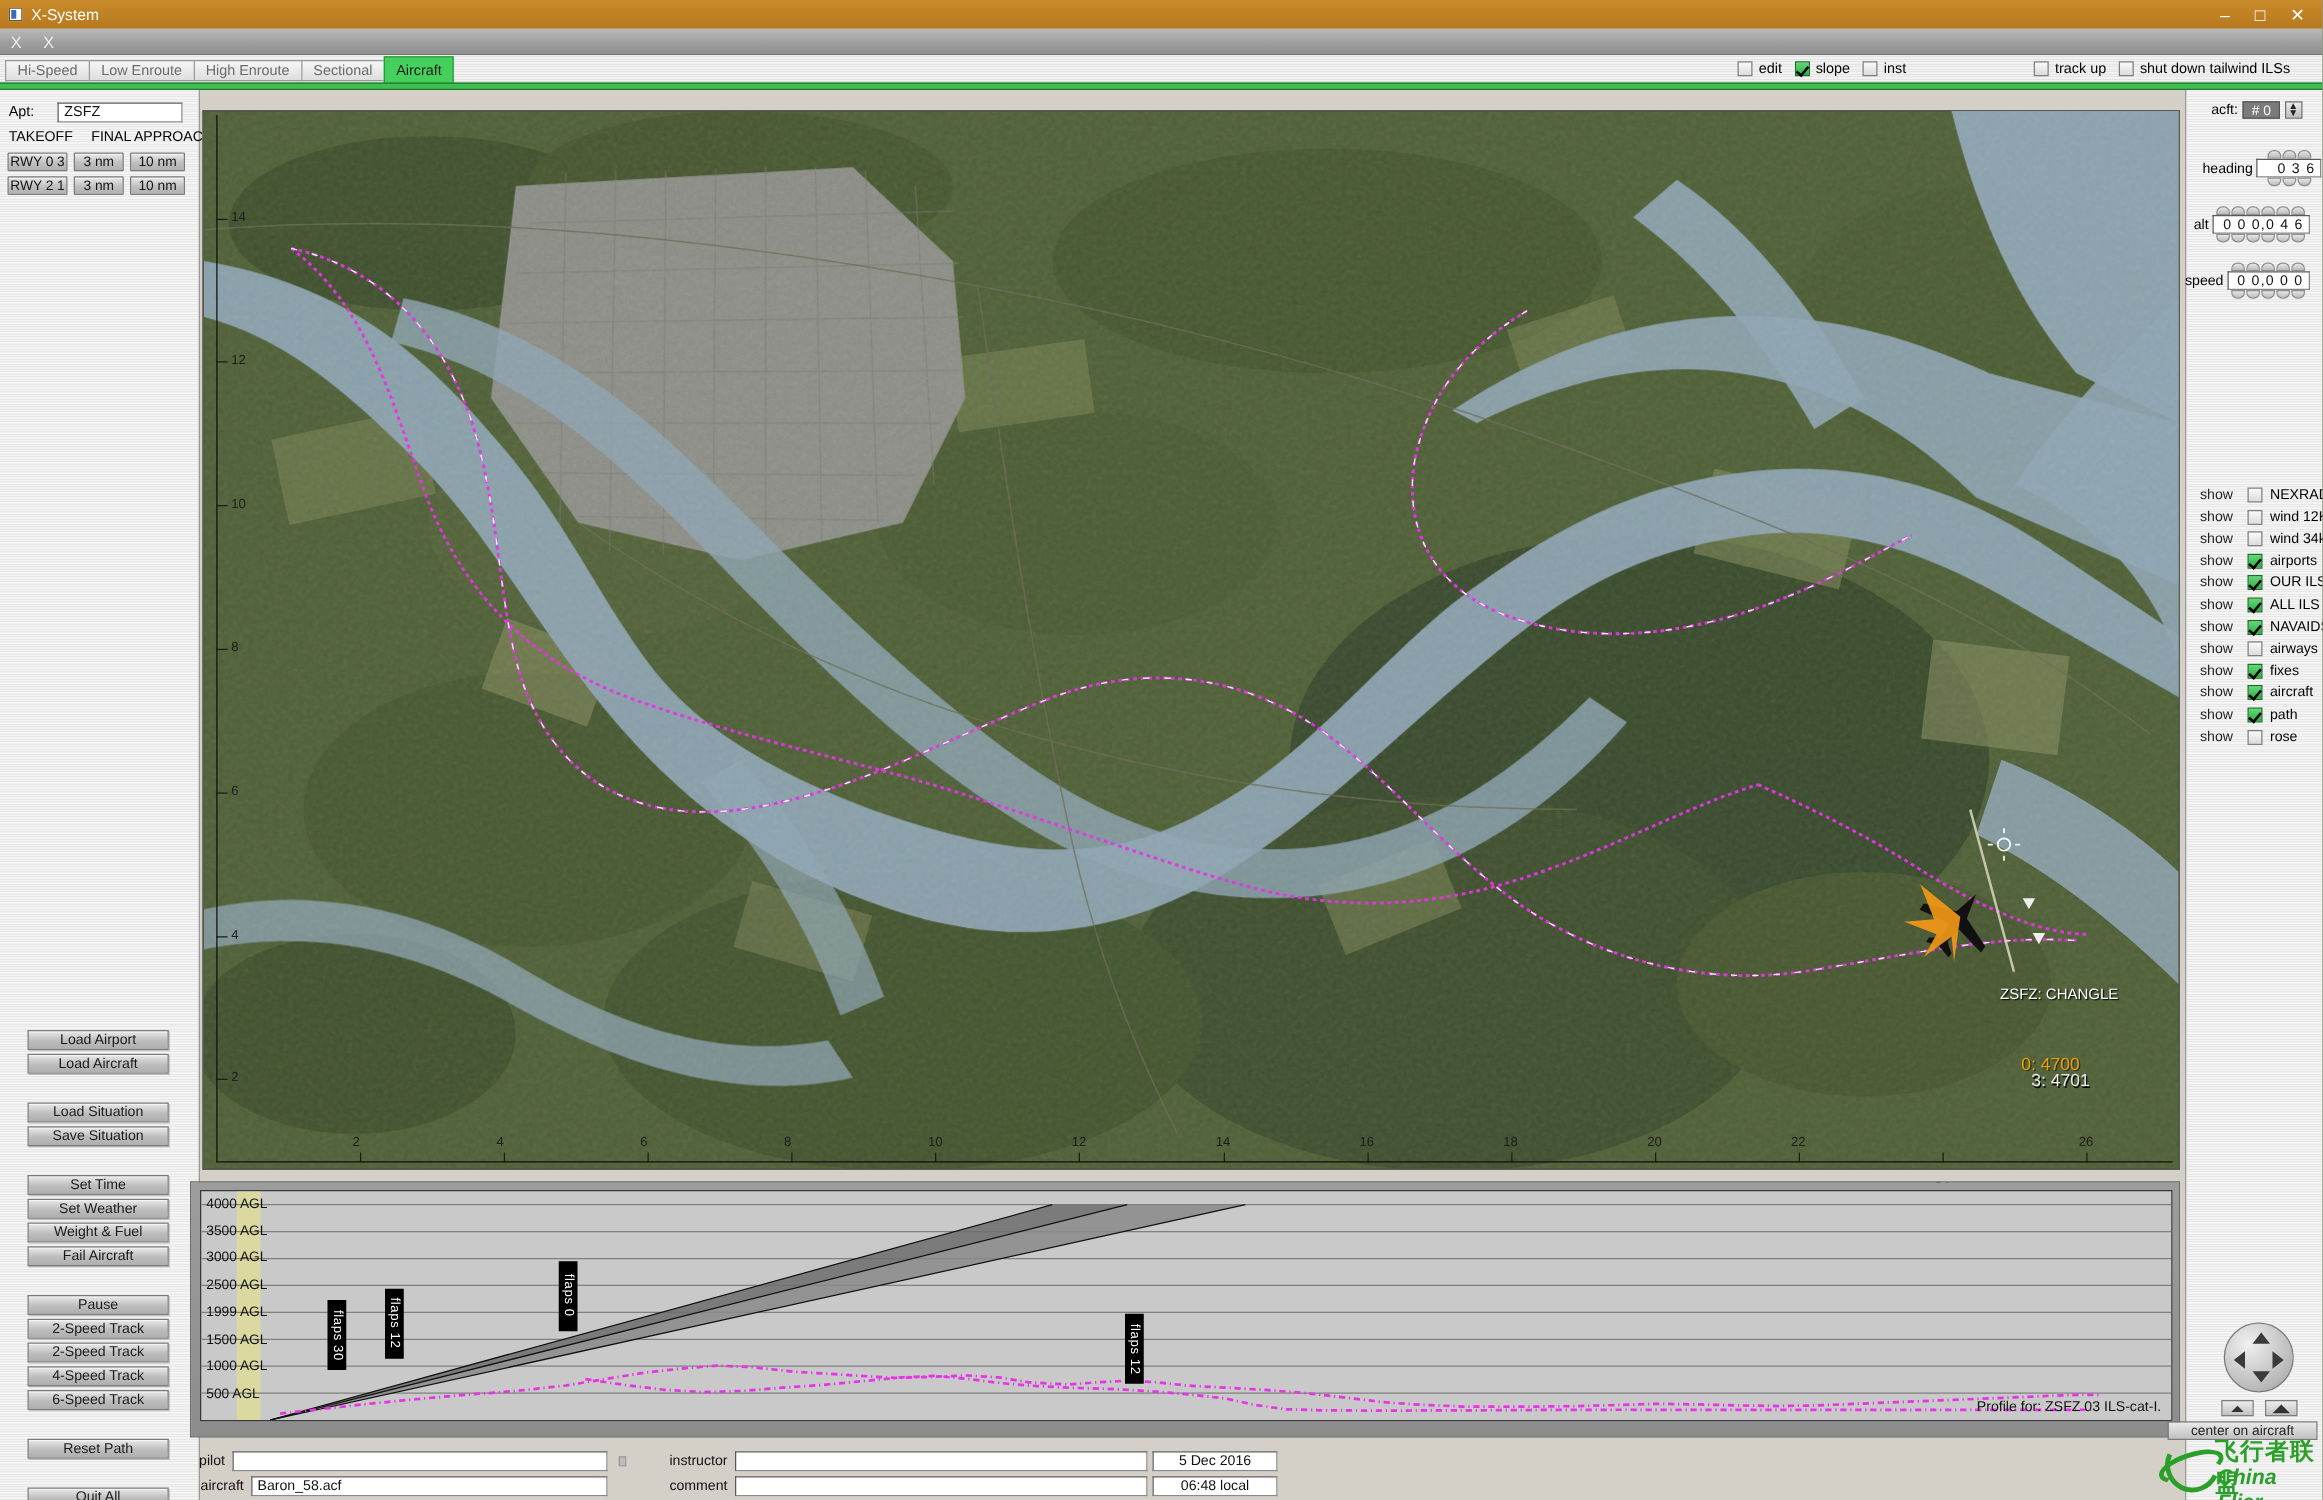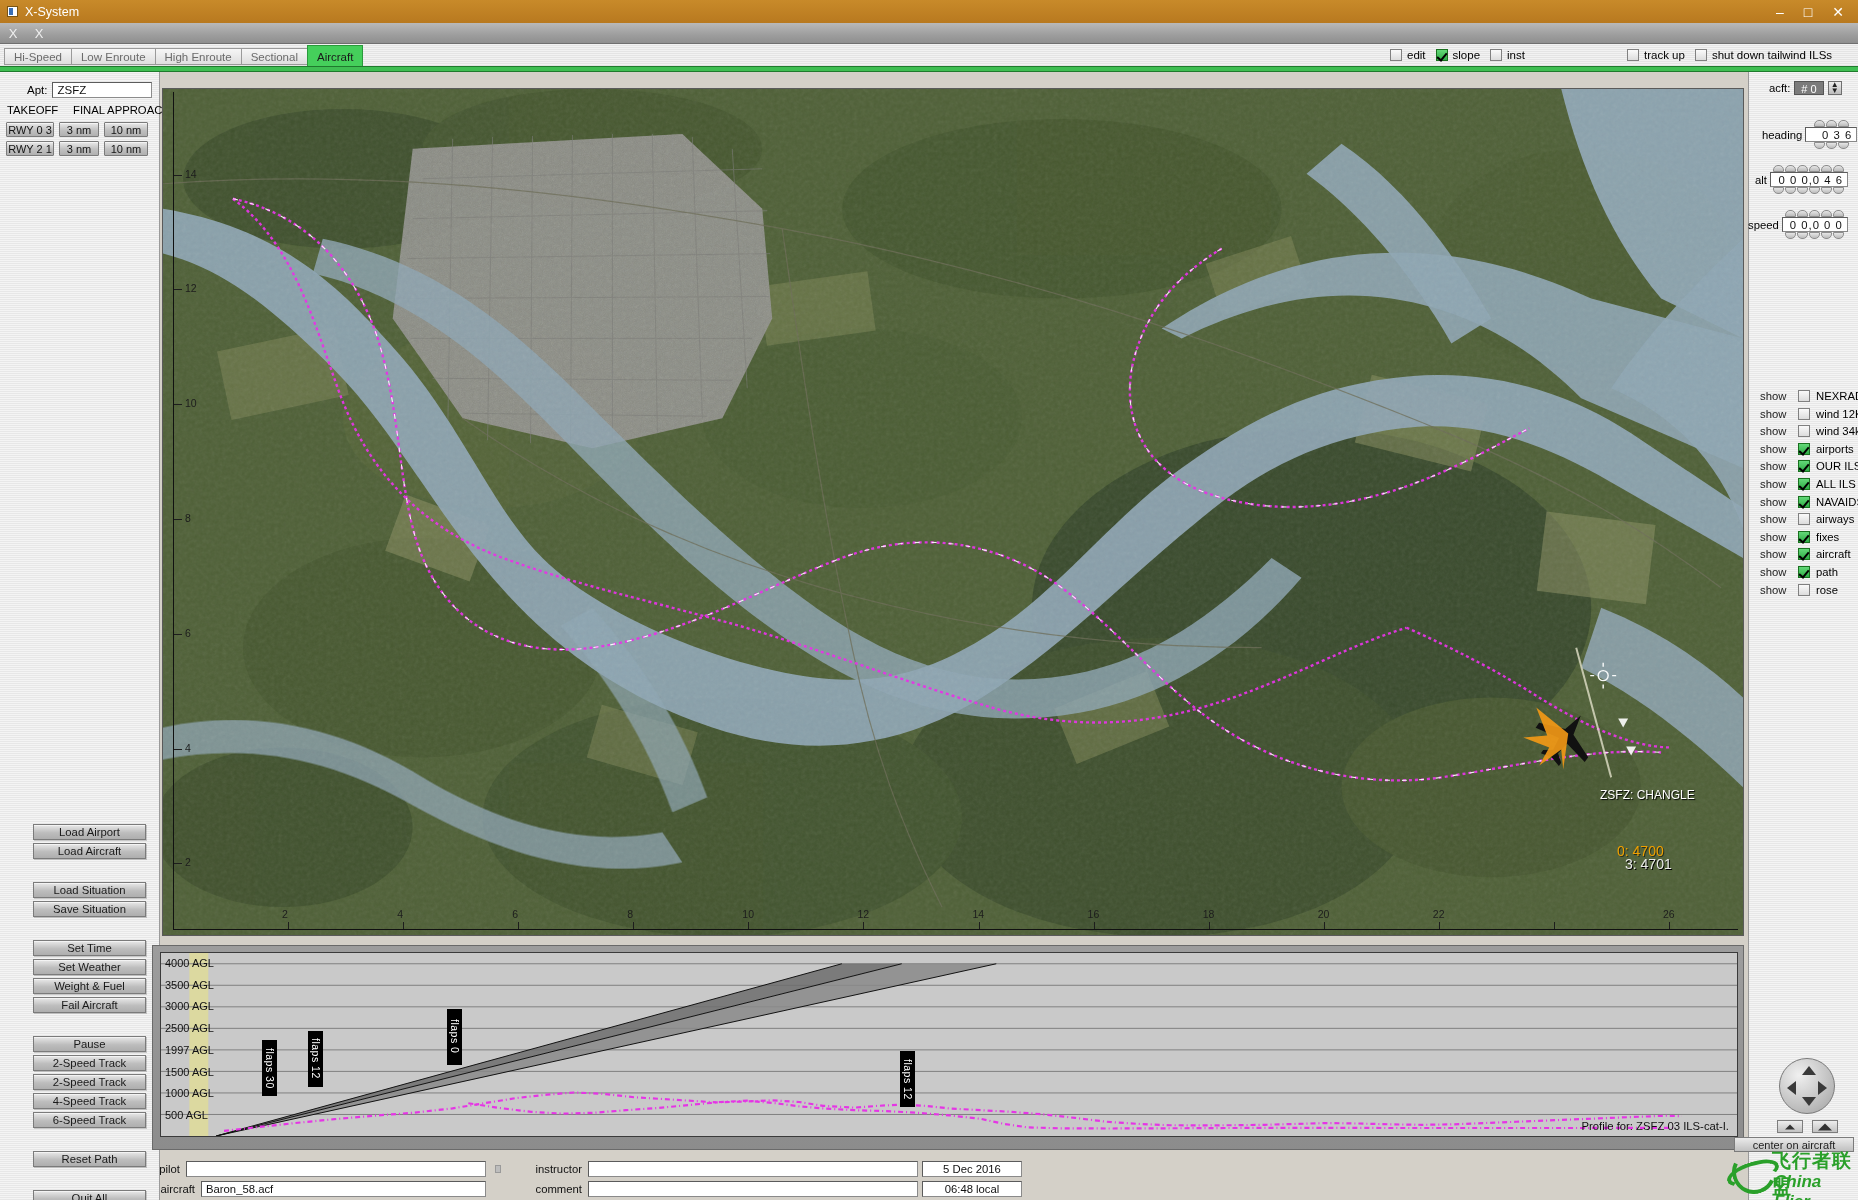--- a/index.html
+++ b/index.html
@@ -78,21 +78,21 @@
     border:solid #000; border-width:0 2px 2px 0; transform:rotate(40deg);
   }
   .cklab{display:flex;align-items:center;gap:5px;}
 
   
   .leftpanel{
     position:absolute;left:0;top:72px;width:160px;height:1128px;
     background:repeating-linear-gradient(#f4f4f4,#f4f4f4 1px,#e7e7e7 1px,#e7e7e7 2px);
     border-right:1px solid #9a9a9a;
   }
-  .apt-row{position:absolute;left:7px;top:82px;display:flex;align-items:center;gap:5px;margin-left:20px;}
+  .apt-row{position:absolute;left:7px;top:82px;display:flex;align-items:center;gap:19px;}
   .apt-row .lbl{font-size:11.5px;}
   .txtin{
     background:#fff;border:1px solid #8c8c8c;border-top-color:#5c5c5c;border-left-color:#5c5c5c;
     height:16px;line-height:15px;font-size:11.5px;padding:0 4px;color:#111;
   }
   .hdrs{position:absolute;left:7px;top:104px;font-size:11.3px;display:flex;gap:8px;}
   .hdrs .t{width:58px;}
   .btnrow{position:absolute;left:6px;display:flex;gap:5px;}
   .gbtn{
     background:linear-gradient(#eaeaea,#c0c0c0 55%,#b0b0b0);
@@ -102,21 +102,20 @@
     white-space:nowrap;
   }
   .gbtn.w1{width:48px;}
   .gbtn.w2{width:40px;}
   .gbtn.w3{width:44px;}
   .sidebtn{
     position:absolute;left:22px;width:113px;height:16px;line-height:15px;
     background:linear-gradient(#e9e9e9,#bdbdbd 55%,#aeaeae);
     border:1px solid #7b7b7b;font-size:11.3px;text-align:center;color:#1a1a1a;
     box-shadow:inset 0 1px 0 #ffffff88, 1px 1px 0 #0000002e;
-    margin-left:11px;
   }
 
   
   .rightpanel{
     position:absolute;left:1748px;top:72px;width:110px;height:1128px;
     background:repeating-linear-gradient(#f4f4f4,#f4f4f4 1px,#e7e7e7 1px,#e7e7e7 2px);
     border-left:1px solid #9a9a9a;
   }
   .acft-row{position:absolute;left:1769px;top:81px;display:flex;align-items:center;gap:4px;font-size:11.3px;}
   .acft-val{
@@ -634,21 +633,21 @@
         <line x1="55.230000000000004" y1="185" x2="741.66" y2="10.882352941176464" stroke="#111" stroke-width="1"></line>
         <line x1="55.230000000000004" y1="185" x2="836.34" y2="10.882352941176464" stroke="#111" stroke-width="1"></line>
         <path d="M63.1,179.8 L94.7,176.3 L134.1,171.9 L173.6,168.0 L213.0,164.5 L252.5,161.5 L291.9,157.1 L323.5,151.9 L355.1,146.7 L386.6,143.2 L413.4,141.0 L441.8,142.3 L473.4,145.8 L501.8,147.6 L528.6,149.3 L555.5,151.0 L583.9,150.2 L612.3,148.9 L639.1,150.6 L662.8,154.5 L694.3,156.3 L718.0,154.5 L741.7,153.2 L765.3,154.5 L789.0,157.1 L820.6,158.9 L852.1,160.6 L883.7,163.2 L915.2,166.7 L946.8,170.6 L978.4,172.8 L1009.9,174.1 L1041.5,174.3 L1073.0,174.1 L1104.6,173.7 L1136.2,172.8 L1167.7,171.9 L1199.3,172.4 L1230.8,173.2 L1262.4,173.7 L1294.0,173.2 L1325.5,171.9 L1357.1,170.6 L1388.6,169.3 L1420.2,168.0 L1451.8,166.7 L1483.3,165.4 L1507.0,164.5 L1522.8,165.0" fill="none" stroke="#e535e5" stroke-width="2.2" stroke-dasharray="5 3 1 3"></path>
         <path d="M307.7,151.9 L339.3,156.7 L370.8,160.6 L402.4,162.4 L434.0,161.5 L465.5,158.9 L497.1,156.7 L528.6,153.7 L560.2,150.6 L587.0,149.3 L615.4,151.9 L639.1,155.0 L662.8,157.1 L694.3,158.9 L725.9,159.8 L757.4,161.5 L789.0,164.1 L820.6,167.6 L844.2,172.8 L867.9,176.3 L899.5,177.2 L946.8,177.4 L1009.9,177.2 L1073.0,176.9 L1136.2,176.7 L1230.8,176.9 L1325.5,176.9 L1420.2,176.9 L1514.9,176.7" fill="none" stroke="#e535e5" stroke-width="2.2" stroke-dasharray="5 3 1 3"></path>
       </svg>
     <div id="plabels">
         <div class="plabel" style="top: 3.88235px;">4000 AGL</div>
         <div class="plabel" style="top: 25.6471px;">3500 AGL</div>
         <div class="plabel" style="top: 47.4118px;">3000 AGL</div>
         <div class="plabel" style="top: 69.1765px;">2500 AGL</div>
-        <div class="plabel" style="top: 90.9412px;">1997 AGL</div>
+        <div class="plabel" style="top: 90.9412px;">1999 AGL</div>
         <div class="plabel" style="top: 112.706px;">1500 AGL</div>
         <div class="plabel" style="top: 134.471px;">1000 AGL</div>
         <div class="plabel" style="top: 156.235px;">500 AGL</div>
       </div>
     <div id="flaps">
         <div class="flapbox" style="left: 100.992px; top: 86.95px; height: 56px;">flaps 30</div>
         <div class="flapbox" style="left: 146.754px; top: 77.7px; height: 56px;">flaps 12</div>
         <div class="flapbox" style="left: 285.618px; top: 55.5px; height: 56px;">flaps 0</div>
         <div class="flapbox" style="left: 738.504px; top: 98.05px; height: 56px;">flaps 12</div>
       </div>

